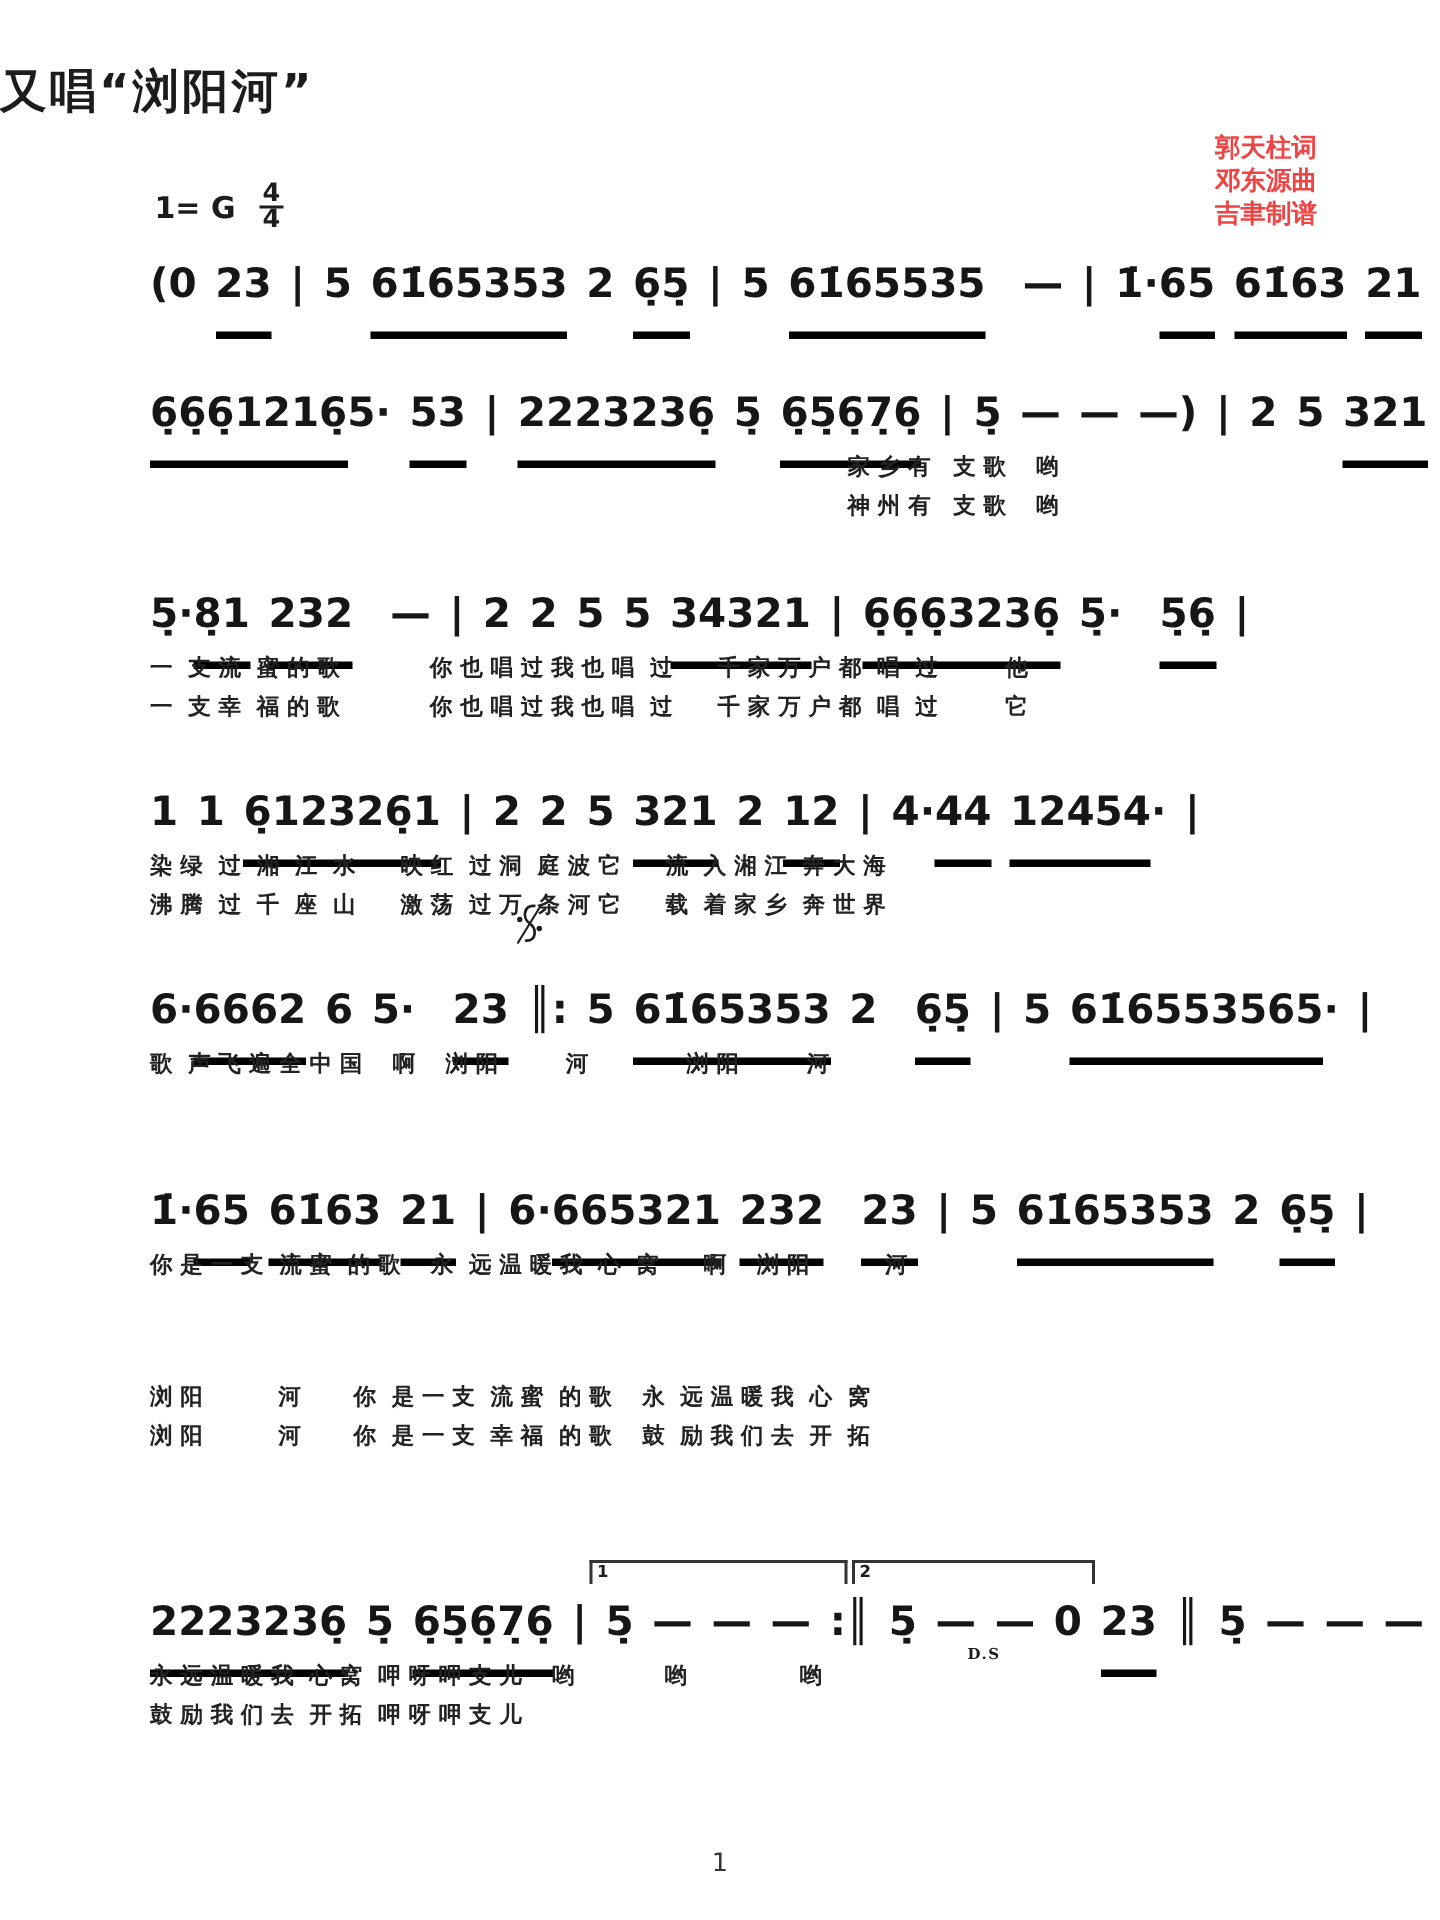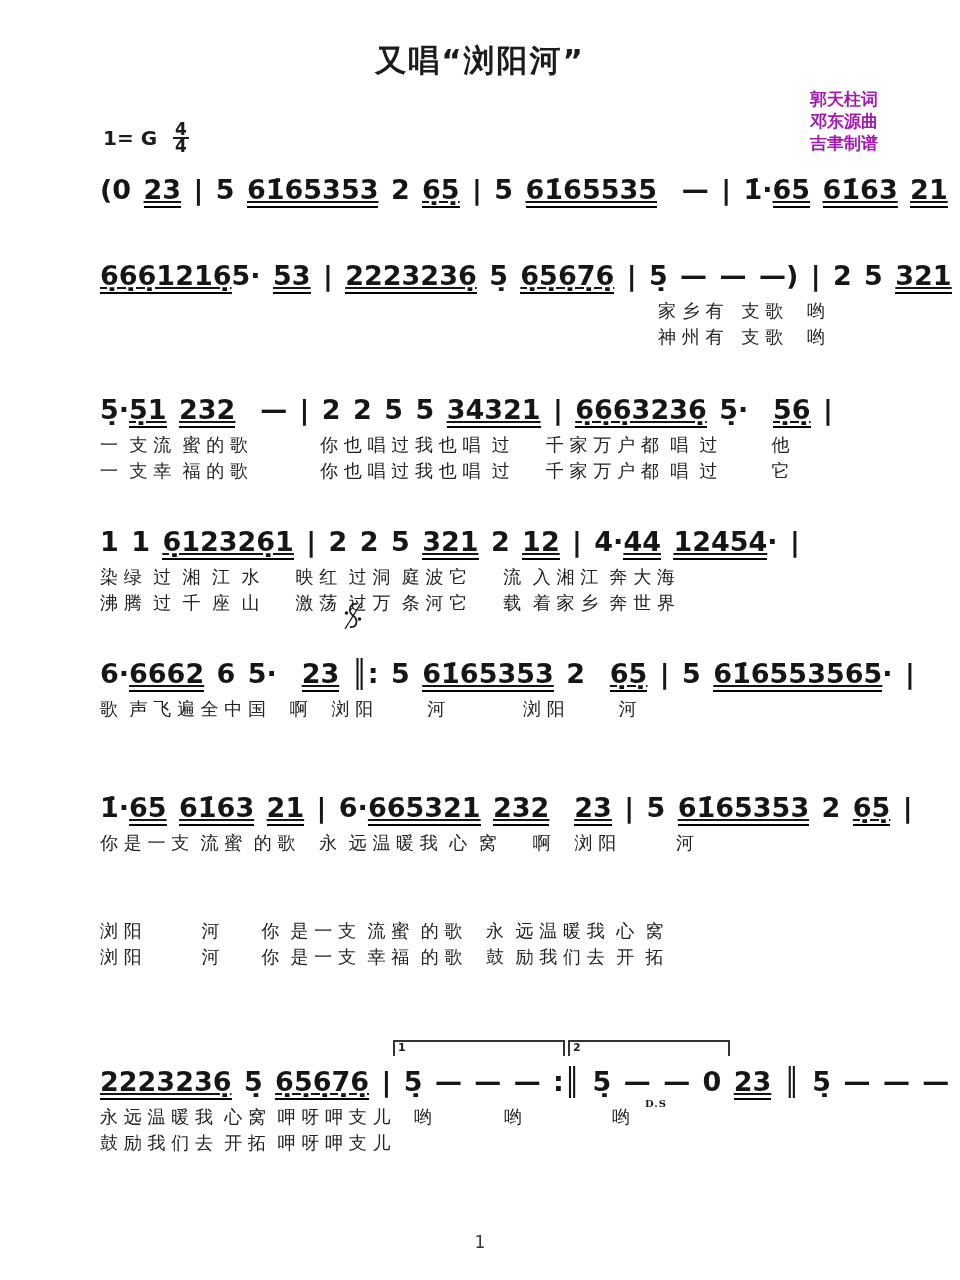--- a/index.html
+++ b/index.html
@@ -1,43 +1,43 @@
 <!DOCTYPE html>
 <html><head>
 <meta charset="utf-8">
 <style>
   html,body{margin:0;padding:0;}
   body{
     width:960px;height:1280px;position:relative;background:#ffffff;
     font-family:"DejaVu Sans",sans-serif;color:#1c1c1c;overflow:hidden;
   }
   .title{
-    position:absolute;top:40px;left:0;width:960px;text-align:center;
+    position:absolute;top:40px;left:0;width:960px;
     font-size:31px;font-weight:bold;letter-spacing:2px;
   }
   .credits{
     position:absolute;top:88px;right:82px;text-align:center;
-    font-size:17px;line-height:22px;font-weight:bold;color:#a21caf;
+    font-size:17px;line-height:22px;font-weight:bold;color:#ef4444;
   }
   .key-sig{
     position:absolute;top:122px;left:103px;font-size:20px;font-weight:bold;
     display:flex;align-items:center;gap:16px;
   }
   .meter{display:inline-flex;flex-direction:column;align-items:center;line-height:15px;font-size:17px;}
   .meter .upper{border-bottom:2px solid #1c1c1c;padding:0 2px;}
   .system{position:absolute;left:100px;right:30px;}
   .music-line{
     font-size:27px;font-weight:bold;white-space:pre;word-spacing:3px;
     line-height:44px;color:#161616;
   }
   .music-line .beam{
-    border-bottom:2px solid #000000;padding-bottom:1px;text-decoration:underline;
+    border-bottom:5px solid #000000;padding-bottom:16px;
   }
   .lyric{
-    font-size:18px;line-height:26px;white-space:pre;color:#222;font-weight:normal;
+    font-size:15px;line-height:26px;white-space:pre;color:#222;font-weight:bold;
   }
   .segno{position:absolute;top:600px;left:342px;}
   .volta{
     position:absolute;top:1040px;height:14px;
     border-top:2px solid #333;border-left:2px solid #333;border-right:2px solid #333;
   }
   .volta .num{font-size:11px;font-weight:bold;position:absolute;left:3px;top:-1px;}
   .volta1{left:393px;width:168px;}
   .volta2{left:568px;width:158px;}
   .ds-label{
@@ -72,21 +72,21 @@
   <div class="music-line">(0 <span class="beam">23</span> | 5 <span class="beam">61̇65353</span> 2 <span class="beam">6̣5̣</span> | 5 <span class="beam">61̇65535</span>  — | 1̇·<span class="beam">65</span> <span class="beam">61̇63</span> <span class="beam">21</span> |</div>
 </div>
 
 <div class="system" style="top:254px">
   <div class="music-line"><span class="beam">6̣6̣6̣1216̣</span>5· <span class="beam">53</span> | <span class="beam">2223236̣</span> 5̣ <span class="beam">6̣5̣6̣7̣6̣</span> | 5̣ — — —) | 2 5 <span class="beam">321</span>    |</div>
   <div class="lyric">　　　　　　　　　　　　　　　　　　　　　　　　　　　　　　　家 乡 有　支 歌　 哟</div>
   <div class="lyric">　　　　　　　　　　　　　　　　　　　　　　　　　　　　　　　神 州 有　支 歌　 哟</div>
 </div>
 
 <div class="system" style="top:388px">
-  <div class="music-line">5̣·<span class="beam">5̣1</span> <span class="beam">232</span>  — | 2 2 5 5 <span class="beam">34321</span> | <span class="beam">6̣6̣6̣3236̣</span> 5̣·  <span class="beam">5̣6̣</span> |</div>
+  <div class="music-line">5̣·<span class="beam">8̣1</span> <span class="beam">232</span>  — | 2 2 5 5 <span class="beam">34321</span> | <span class="beam">6̣6̣6̣3236̣</span> 5̣·  <span class="beam">5̣6̣</span> |</div>
   <div class="lyric">一  支 流  蜜 的 歌　　　　你 也 唱 过 我 也 唱  过　　千 家 万 户 都  唱  过　　　他</div>
   <div class="lyric">一  支 幸  福 的 歌　　　　你 也 唱 过 我 也 唱  过　　千 家 万 户 都  唱  过　　　它</div>
 </div>
 
 <div class="system" style="top:520px">
   <div class="music-line">1 1 <span class="beam">6̣12326̣1</span> | 2 2 5 <span class="beam">321</span> 2 <span class="beam">12</span> | 4·<span class="beam">44</span> <span class="beam">12454</span>· |</div>
   <div class="lyric">染 绿  过  湘  江  水　　映 红  过 洞  庭 波 它　　流  入 湘 江  奔 大 海</div>
   <div class="lyric">沸 腾  过  千  座  山　　激 荡  过 万  条 河 它　　载  着 家 乡  奔 世 界</div>
 </div>
 

